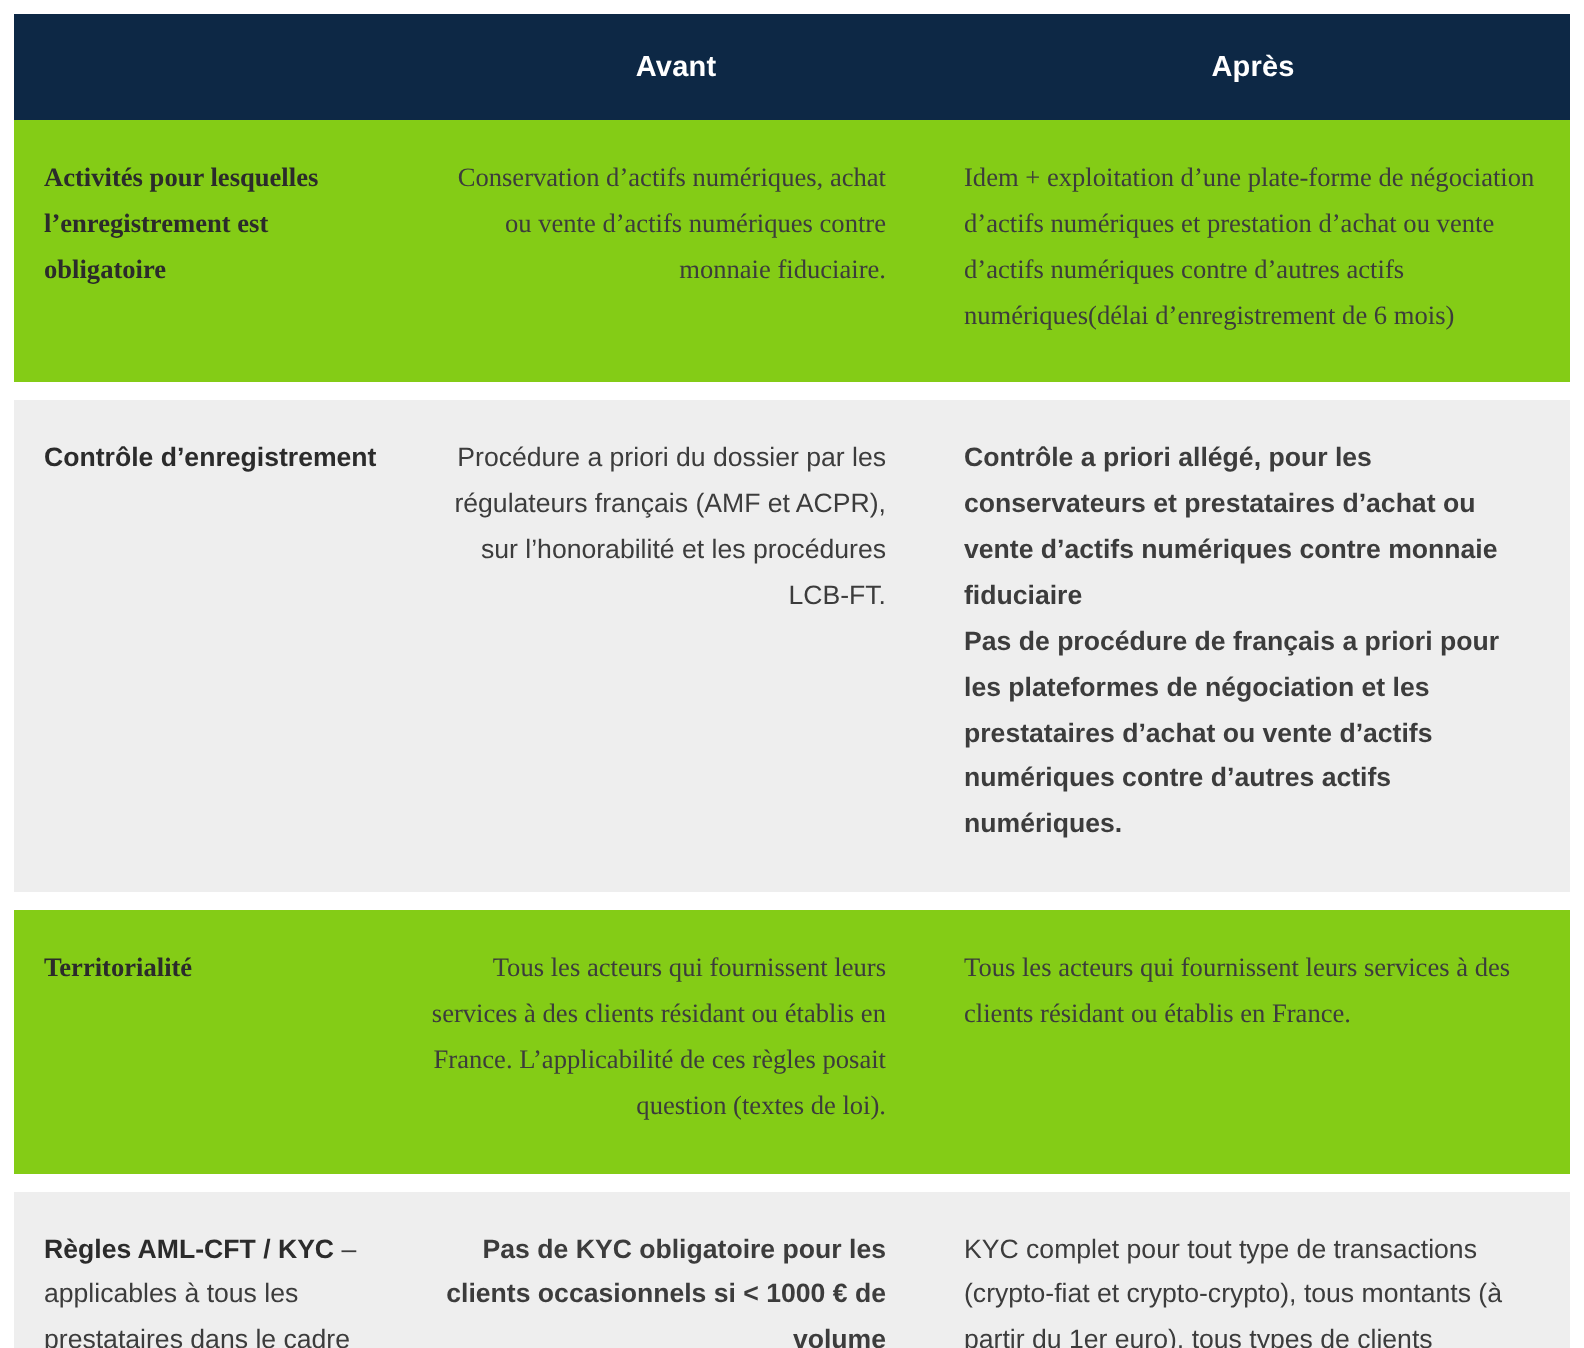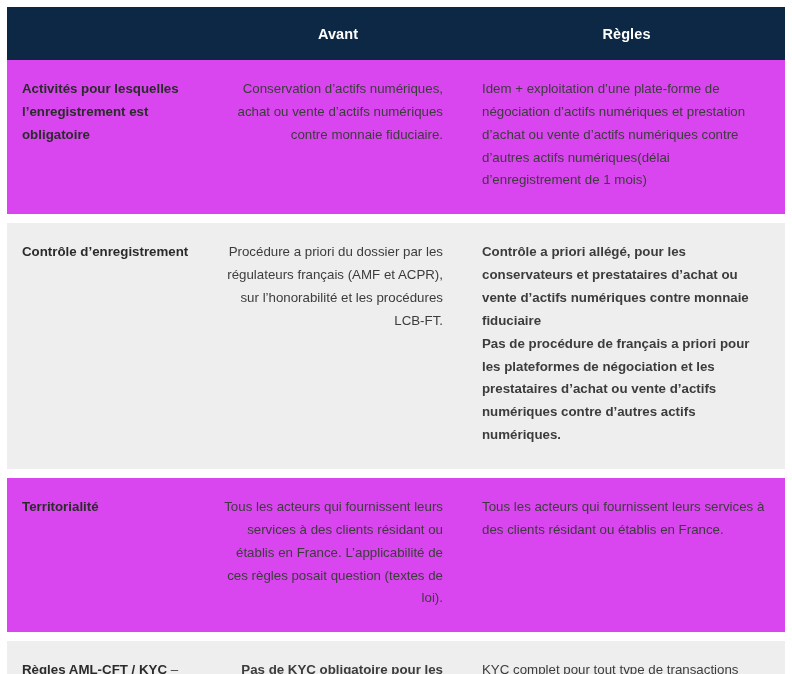--- a/index.html
+++ b/index.html
@@ -47,21 +47,21 @@
     font-weight: bold;
     text-align: center;
     vertical-align: middle;
     padding: 0;
     height: 53px;
     letter-spacing: 0.1px;
   }
 
   thead th.th-criteria { text-align: left; }
 
-  tbody tr.row-white { background: #d946ef; }
+  tbody tr.row-white { background: #84cc16; font-family: Liberation Serif, serif; }
   tbody tr.row-gray  { background: #eeeeee; }
 
   tbody td {
     vertical-align: top;
     padding: 18px 22px 22px 15px;
     font-size: 13.3px;
     line-height: 1.72;
     color: #3c3c3c;
   }
 
@@ -104,29 +104,29 @@
   <table class="cmp-table">
     <colgroup>
       <col class="col-criteria">
       <col class="col-before">
       <col class="col-after">
     </colgroup>
     <thead>
       <tr class="header-row">
         <th class="th-criteria"></th>
         <th class="th-before">Avant</th>
-        <th class="th-after">Règles</th>
+        <th class="th-after">Après</th>
       </tr>
     </thead>
     <tbody>
 
       <tr class="row-white">
         <td class="cell-criteria"><span>Activités pour lesquelles l’enregistrement est obligatoire</span><span class="normal-weight"></span></td>
         <td class="cell-before">Conservation d’actifs numériques, achat ou vente d’actifs numériques contre monnaie fiduciaire.</td>
-        <td class="cell-after">Idem + exploitation d’une plate-forme de négociation d’actifs numériques et prestation d’achat ou vente d’actifs numériques contre d’autres actifs numériques(délai d’enregistrement de 1 mois)</td>
+        <td class="cell-after">Idem + exploitation d’une plate-forme de négociation d’actifs numériques et prestation d’achat ou vente d’actifs numériques contre d’autres actifs numériques(délai d’enregistrement de 6 mois)</td>
       </tr>
 
       <tr class="spacer-row">
         <td></td>
         <td></td>
         <td></td>
       </tr>
 
       <tr class="row-gray">
         <td class="cell-criteria"><span>Contrôle d’enregistrement</span><span class="normal-weight"></span></td>

